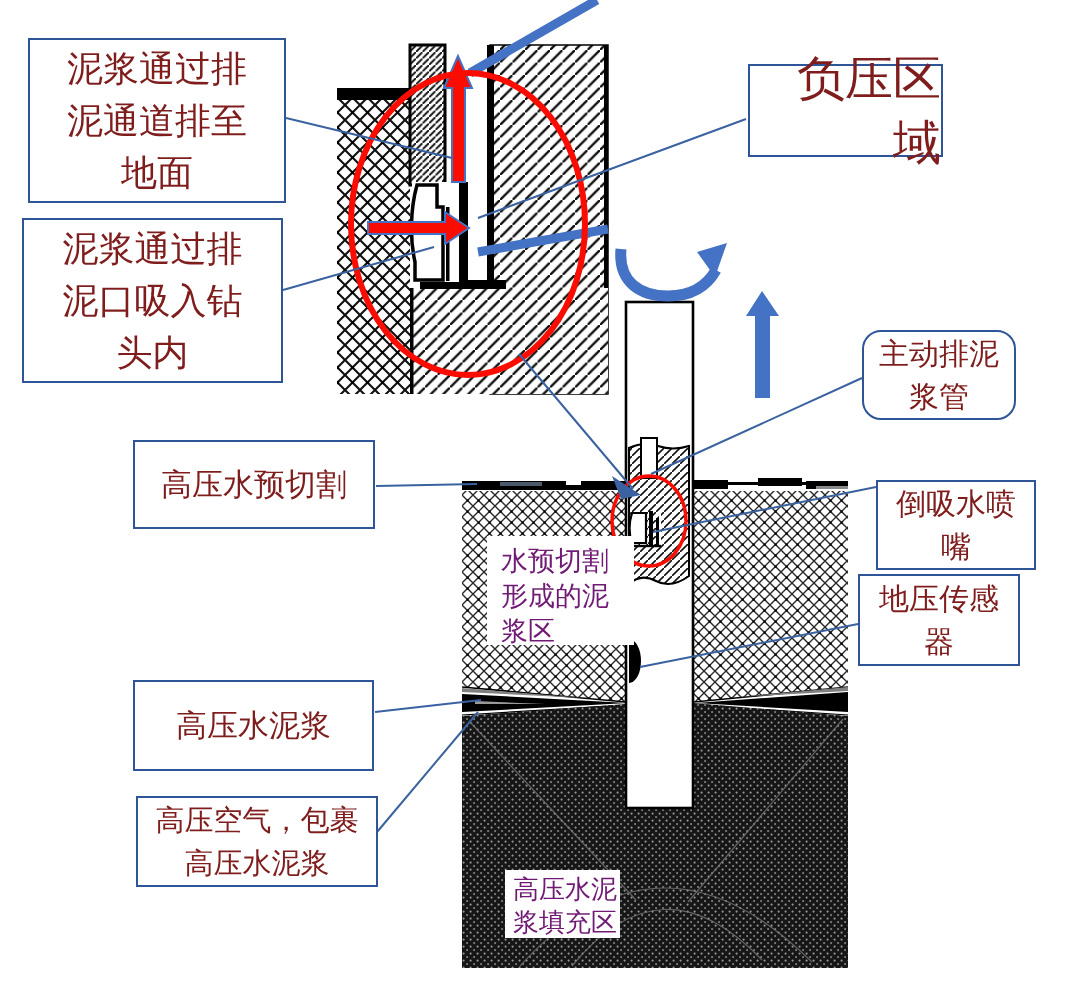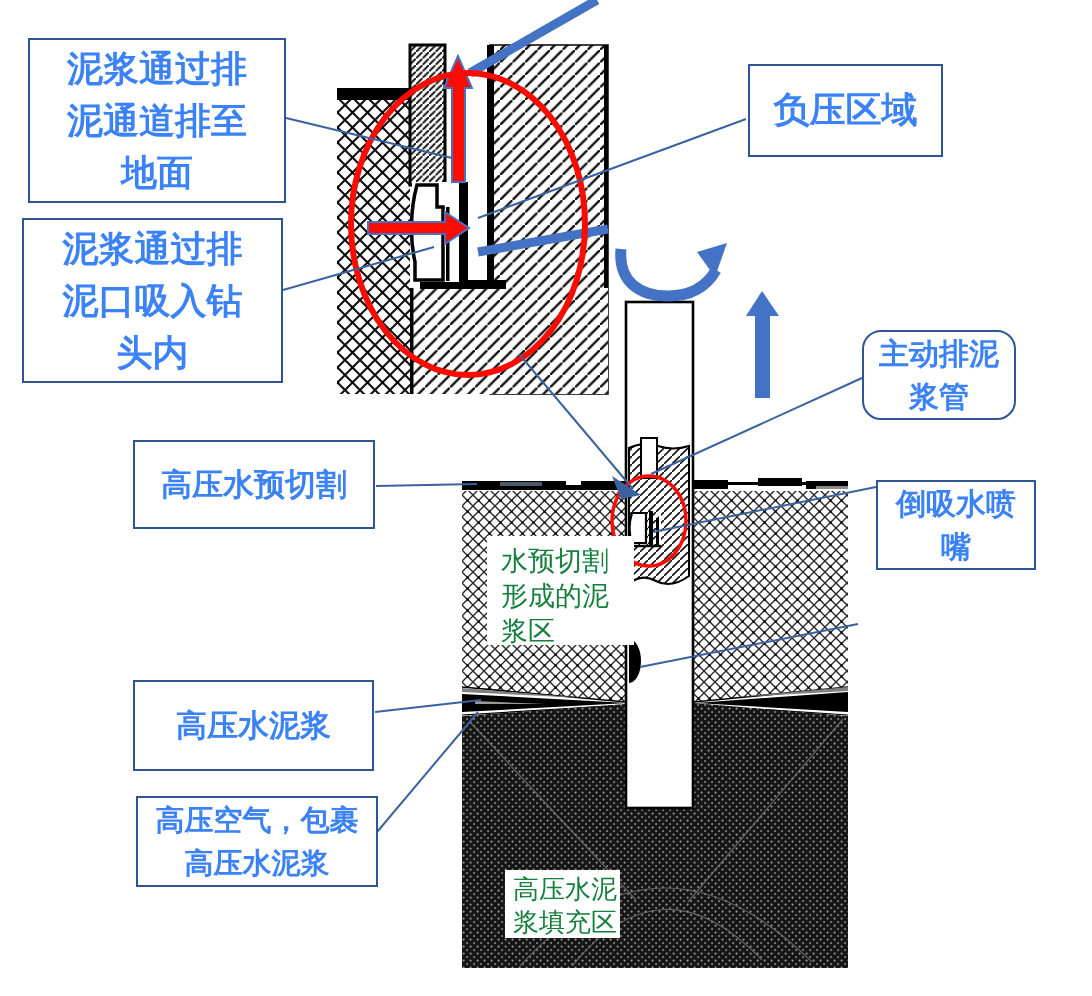--- a/index.html
+++ b/index.html
@@ -1,22 +1,22 @@
 <!DOCTYPE html>
 <html><head>
 <meta charset="utf-8">
 <style>
   html,body{margin:0;padding:0;background:#fff;}
   #stage{position:relative;width:1092px;height:996px;background:#fff;overflow:hidden;
          font-family:"Liberation Sans",sans-serif;}
   #diagram-svg{position:absolute;left:0;top:0;}
   .callout{position:absolute;background:#fff;border:2.5px solid #2e5597;box-sizing:border-box;
            display:flex;align-items:center;justify-content:center;text-align:center;
-           white-space:pre-line;color:#3b82f6;z-index:2;font-weight:bold;}
-  .zone-label{position:absolute;background:#fff;color:#15803d;z-index:2;white-space:pre-line;
+           white-space:pre-line;color:#7f1d1d;z-index:2;}
+  .zone-label{position:absolute;background:#fff;color:#701a75;z-index:2;white-space:pre-line;
               box-sizing:border-box;}
 </style>
 </head>
 <body>
 
 <div id="stage">
 
 <svg id="diagram-svg" width="1092" height="996" viewBox="0 0 1092 996">
   <defs>
     <pattern id="xhatch" width="11" height="11" patternUnits="userSpaceOnUse">
@@ -152,28 +152,30 @@
 </svg>
 
 <div class="callout" style="left:28px;top:38px;width:258px;height:165px;font-size:36px;line-height:52px;">泥浆通过排
 泥通道排至
 地面</div>
 
 <div class="callout" style="left:22px;top:218px;width:261px;height:165px;font-size:36px;line-height:52px;">泥浆通过排
 泥口吸入钻
 头内</div>
 
-<div class="callout" style="left:748px;top:64px;width:195px;height:93px;font-size:36px;text-align:right;">负压区域</div>
+<div class="callout" style="left:748px;top:64px;width:195px;height:93px;font-size:48px;text-align:right;">负压区域</div>
 
 <div class="callout" style="left:862px;top:330px;width:154px;height:90px;font-size:30px;line-height:43px;border-radius:19px;">主动排泥
 浆管</div>
 
 <div class="callout" style="left:876px;top:440px;width:160px;height:90px;font-size:30px;line-height:43px;margin-top:40px;">倒吸水喷
 嘴</div>
 
+<div class="callout" style="left:858px;top:574px;width:162px;height:92px;font-size:30px;line-height:43px;">地压传感
+器</div>
 
 <div class="callout" style="left:133px;top:440px;width:242px;height:89px;font-size:31px;">高压水预切割</div>
 
 <div class="callout" style="left:133px;top:680px;width:241px;height:91px;font-size:31px;">高压水泥浆</div>
 
 <div class="callout" style="left:130px;top:796px;width:242px;height:91px;font-size:29px;line-height:43px;margin-left:6px;">高压空气，包裹
 高压水泥浆</div>
 
 <div class="zone-label" style="left:487px;top:536px;width:147px;height:109px;font-size:27px;line-height:35px;padding:8px 0 0 14px;">水预切割
 形成的泥

